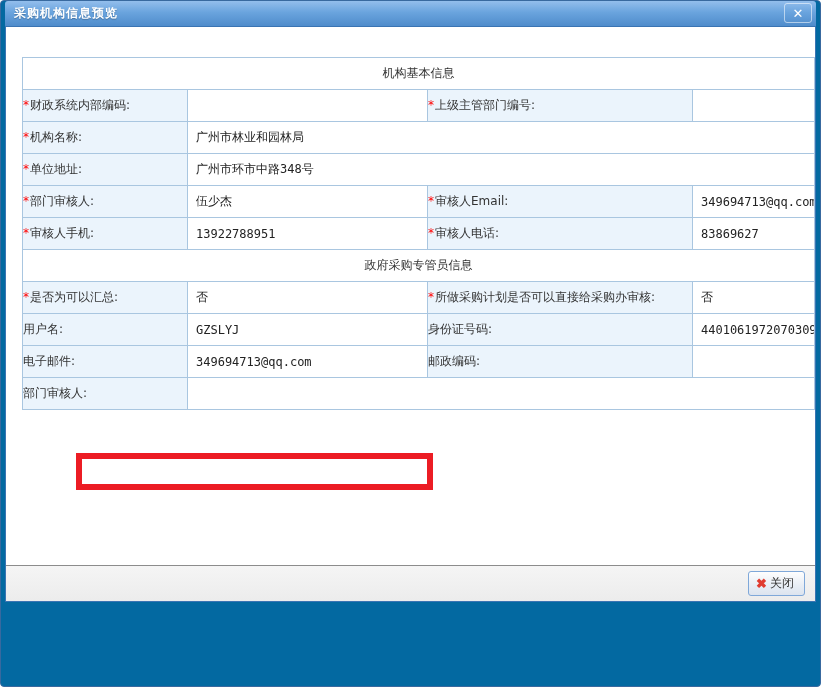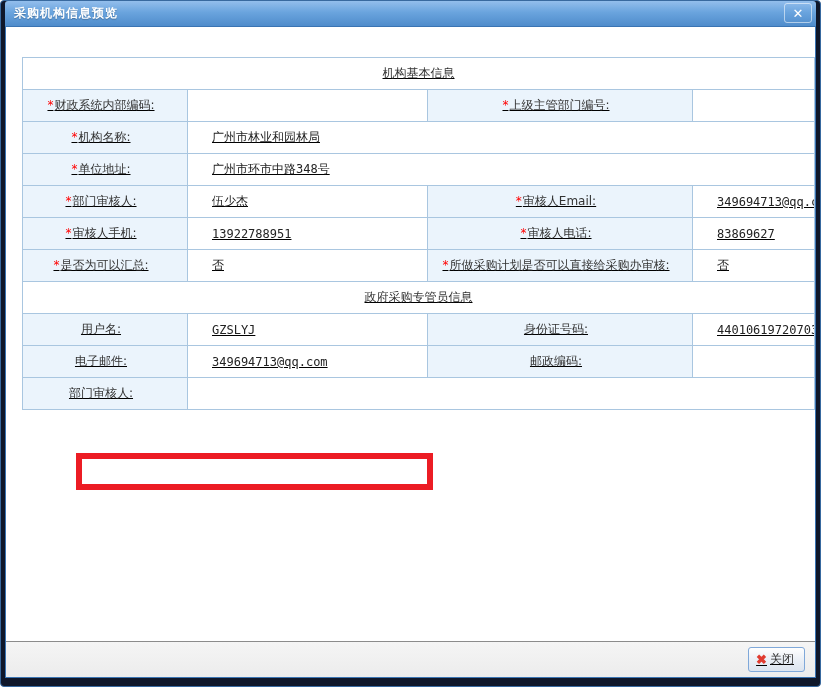--- a/index.html
+++ b/index.html
@@ -1,21 +1,21 @@
 <!DOCTYPE html>
 <html><head>
 <meta charset="utf-8">
 <style>
   * { box-sizing: border-box; margin: 0; padding: 0; }
   html, body { width: 821px; height: 687px; background: #fff; font-family: "DejaVu Sans", "Liberation Sans", sans-serif; }
 
   .dialog {
     position: relative;
     width: 821px; height: 687px;
-    background: #0f172a;
+    background: #0369a1;
     border: 1px solid #38699F;
     padding: 0 4px 4px 4px;
     border-radius: 4px;
   }
 
   .titlebar {
     height: 25px;
     display: flex; align-items: center;
     padding-left: 9px;
     background: linear-gradient(180deg, #93BEEC 0%, #6AA4DE 45%, #4F8CCB 100%);
@@ -32,24 +32,23 @@
     border: 1px solid rgba(255,255,255,0.55);
     border-radius: 3px;
     color: #FFFFFF; font-size: 13px; font-weight: bold;
     display: flex; align-items: center; justify-content: center;
     cursor: pointer; line-height: 1;
   }
 
   .content {
     background: #FFFFFF;
     border: 1px solid #3A74B3;
-    height: 652px;
+    height: 576px;
     display: flex; flex-direction: column;
     overflow: hidden;
-    text-decoration: underline;
   }
   .table-area {
     flex: 1 1 auto;
     padding: 30px 0 0 16px;
     overflow: hidden;
   }
 
   table.info {
     border-collapse: collapse;
     width: 793px;
@@ -63,28 +62,28 @@
     white-space: nowrap;
     overflow: hidden;
   }
   td.section {
     text-align: center;
     background: #FFFFFF;
     color: #333;
   }
   td.label {
     background: #EBF4FC;
-    text-align: center;
+    text-align: left;
     padding-right: 8px;
     color: #333;
   }
   td.value {
     background: #FFFFFF;
     text-align: left;
-    padding-left: 24px;
+    padding-left: 8px;
     font-family: "DejaVu Sans Mono", "Liberation Mono", monospace;
   }
   .req { color: #FF0000; margin-right: 1px; }
 
   .annotation-box {
     position: absolute;
     left: 75px; top: 452px;
     width: 357px; height: 37px;
     border: 6px solid #EC1C24;
     pointer-events: none;
@@ -153,27 +152,27 @@
               <td class="label"><span class="req">*</span>审核人Email:</td>
               <td class="value" colspan="1">349694713@qq.com</td>
             </tr>
             <tr>
               <td class="label"><span class="req">*</span>审核人手机:</td>
               <td class="value" colspan="1">13922788951</td>
               <td class="label"><span class="req">*</span>审核人电话:</td>
               <td class="value" colspan="1">83869627</td>
             </tr>
             <tr>
+              <td colspan="4" class="section">政府采购专管员信息</td>
+            </tr>
+            <tr>
               <td class="label"><span class="req">*</span>是否为可以汇总:</td>
               <td class="value" colspan="1">否</td>
               <td class="label"><span class="req">*</span>所做采购计划是否可以直接给采购办审核:</td>
               <td class="value" colspan="1">否</td>
-            </tr>
-            <tr>
-              <td colspan="4" class="section">政府采购专管员信息</td>
             </tr>
             <tr>
               <td class="label">用户名:</td>
               <td class="value" colspan="1">GZSLYJ</td>
               <td class="label">身份证号码:</td>
               <td class="value" colspan="1">440106197207030918</td>
             </tr>
             <tr>
               <td class="label">电子邮件:</td>
               <td class="value" colspan="1">349694713@qq.com</td>

